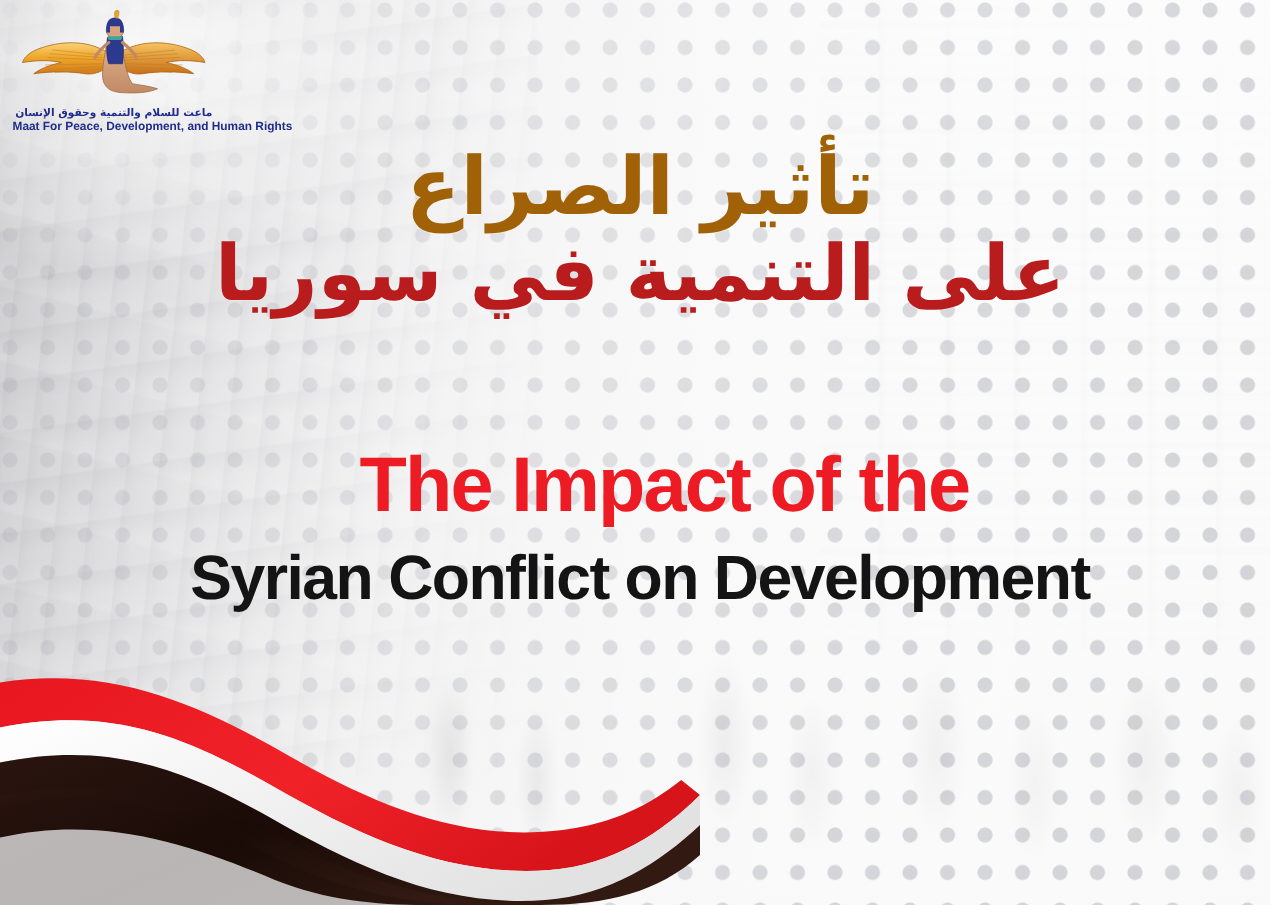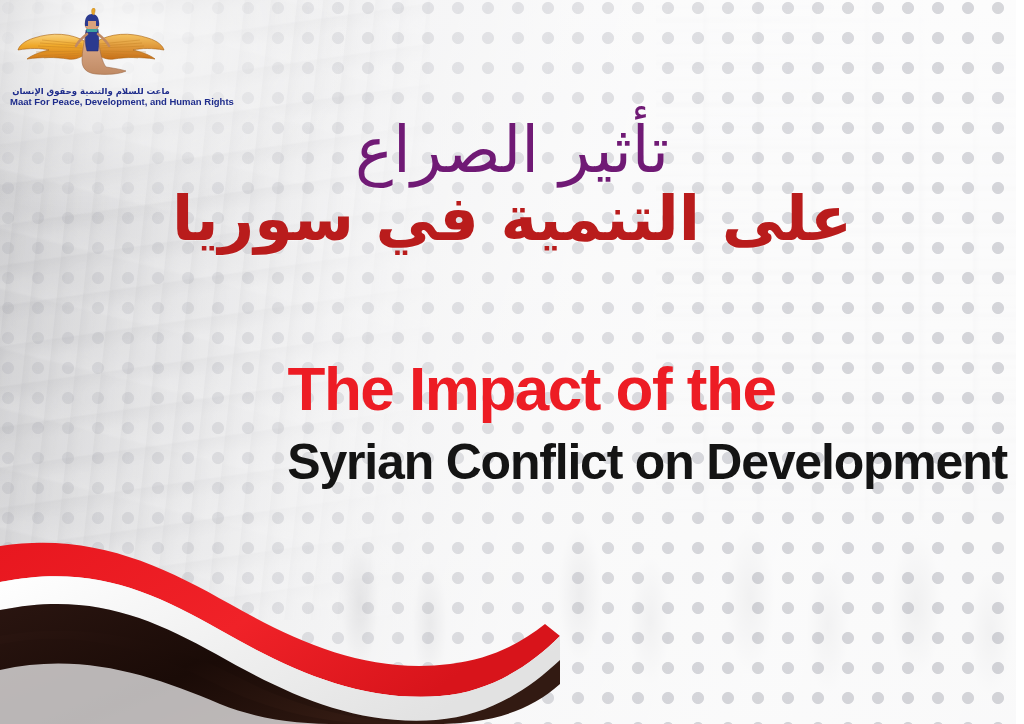--- a/index.html
+++ b/index.html
@@ -167,24 +167,24 @@
     left: 0;
     top: 118px;
     width: 1024px;
     z-index: 5;
     text-align: center;
   }
   .ar-line-1 {
     font-family: "DejaVu Sans", sans-serif;
     direction: rtl;
     unicode-bidi: isolate;
-    font-weight: normal;
+    font-weight: bold;
     font-size: 64px;
     line-height: 1.0;
-    color: #701a75;
+    color: #a16207;
     letter-spacing: -1px;
     margin: 0 0 6px 0;
     text-shadow: 0 1px 0 rgba(255,255,255,0.35);
   }
   .ar-line-2 {
     font-family: "DejaVu Sans", sans-serif;
     direction: rtl;
     unicode-bidi: isolate;
     font-weight: bold;
     font-size: 62px;
@@ -213,21 +213,20 @@
     padding-left: 39px;
   }
   .en-line-2 {
     font-family: "Liberation Sans", sans-serif;
     font-weight: bold;
     font-size: 50px;
     line-height: 1.0;
     color: #141414;
     letter-spacing: -1.2px;
     margin: 17px;
-    text-align: right;
   }
 
   
   .ribbon {
     position: absolute;
     left: 0;
     bottom: 0;
     width: 560px;
     height: 200px;
     z-index: 4;

